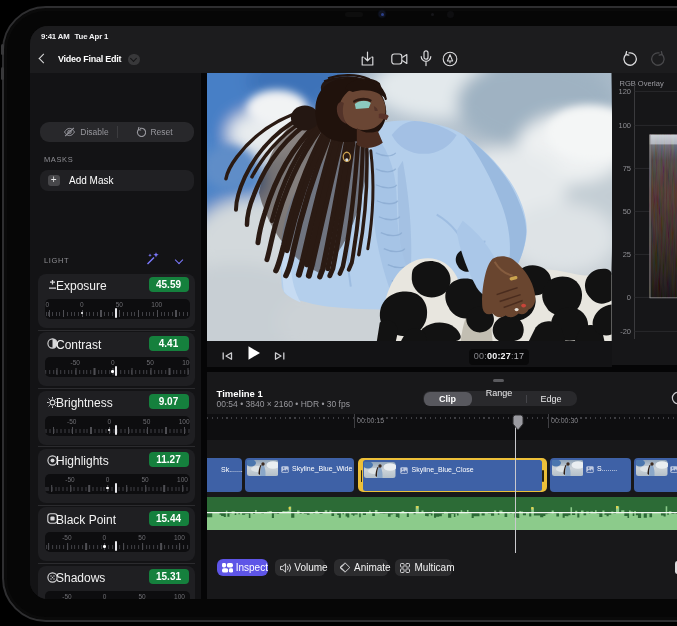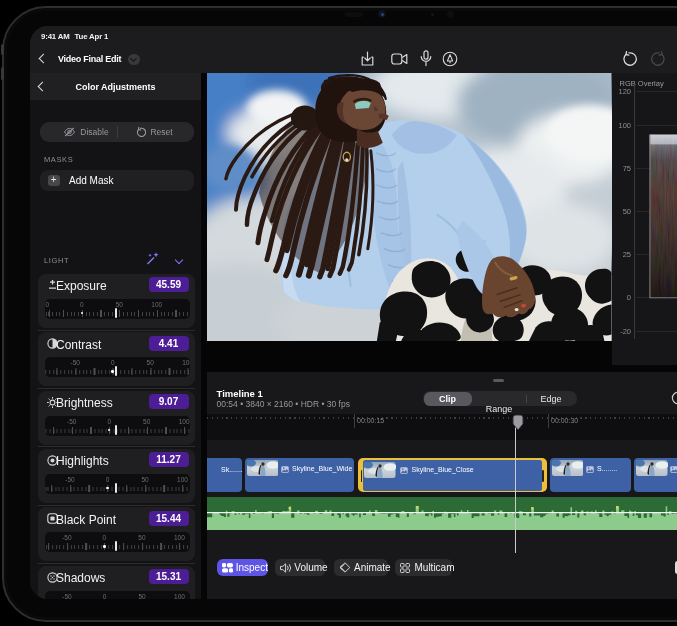--- a/index.html
+++ b/index.html
@@ -37,21 +37,21 @@
 #addmask .t { position:absolute; left:29px; top:5px; font-size:10px; color:#fff; }
 #enhance { top:134.5px; height:21px; background:#202023; }
 #enhance .t { position:absolute; left:31px; top:6px; font-size:9px; color:#827fff; }
 #lightrow { position:absolute; left:14px; top:182.5px; font-size:7.5px; color:#8e8e93; letter-spacing:0.6px; }
 #lightchev { position:absolute; left:146px; top:184px; width:6px; height:6px; border-left:1.8px solid #7d7aff; border-bottom:1.8px solid #7d7aff; transform:rotate(-45deg); }
 
 .sgroup { position:absolute; left:8px; width:157px; height:54px; background:#1f1f22; border-radius:8px; }
 .sgroup .icon { position:absolute; left:9px; top:6px; width:11px; height:11px; }
 .sgroup svg.icon { left:9px; top:6px; }
 .sgroup .name { position:absolute; left:18px; top:5.5px; font-size:12px; color:#f2f2f2; }
-.sgroup .val { position:absolute; right:6.5px; top:3.5px; width:40px; height:15px; background:#4c1d95; border-radius:4px; color:#fff; font-size:10px; font-weight:bold; text-align:center; line-height:15px; }
+.sgroup .val { position:absolute; right:6.5px; top:3.5px; width:40px; height:15px; background:#15803d; border-radius:4px; color:#fff; font-size:10px; font-weight:bold; text-align:center; line-height:15px; }
 .ruler { position:absolute; left:7px; top:25px; width:145px; height:20px; background:#0d0d0f; border-radius:5px; overflow:hidden; }
 .ruler .nums { position:absolute; top:2px; left:0; width:100%; height:8px; font-size:6.5px; color:#6e6e73; }
 .ruler .nums i { position:absolute; font-style:normal; transform:translateX(-50%); }
 .ticks { position:absolute; left:0; top:11px; width:145px; height:7px;
   background:
    repeating-linear-gradient(to right, #4e4e53 0 1px, transparent 1px 18.75px),
    repeating-linear-gradient(to right, transparent 0 1px, transparent 1px 3.75px) ;
 }
 .ticks2 { position:absolute; left:0; top:13px; width:145px; height:4px;
   background: repeating-linear-gradient(to right, #404045 0 1px, transparent 1px 3.75px); }
@@ -119,24 +119,20 @@
 <svg class="abs" style="left:621px; top:25px;" width="16" height="16" viewBox="0 0 16 16">
  <g fill="none" stroke="#48484b" stroke-width="1.3" stroke-linecap="round" stroke-linejoin="round">
  <path d="M10.8 3.2 A6.2 6.2 0 1 1 8 1.9"></path>
             <path d="M10.4 0.6 L11.1 3.5 L8.2 4.1"></path>
           </g>
         </svg>
       </div>
 
     <div class="abs" style="left:171px; top:47px; width:529px; height:526px; background:#050506;"></div>
     <div id="sidebar">
-      <div id="sbheader">
-          <div class="t">Color Adjustments</div>
-          <div id="sbback"></div>
-        </div>
       <div class="panel seg2">
         <div class="segdiv"></div>
         <div class="sbtn" style="left:14px; width:64px;"><svg width="13" height="10" viewBox="0 0 13 10">
               <path d="M1.5 5 C3 2.6 4.6 1.4 6.5 1.4 C8.4 1.4 10 2.6 11.5 5 C10 7.4 8.4 8.6 6.5 8.6 C4.6 8.6 3 7.4 1.5 5 Z" fill="none" stroke="#93939a" stroke-width="1"></path>
               <circle cx="6.5" cy="5" r="1.7" fill="none" stroke="#93939a" stroke-width="1"></circle>
               <line x1="2.2" y1="9" x2="10.8" y2="1" stroke="#93939a" stroke-width="1.1"></line>
             </svg>Disable</div>
         <div class="sbtn" style="left:82px; width:64px;"><svg width="11" height="11" viewBox="0 0 11 11">
               <g fill="none" stroke="#97979d" stroke-width="1.1" stroke-linecap="round" stroke-linejoin="round">
                 <path d="M3.7 2.4 A4.1 4.1 0 1 0 5.5 1.4"></path>
@@ -471,27 +467,46 @@
  <text x="19" y="21">120</text>
             <text x="19" y="55">100</text>
             <text x="19" y="98">75</text>
  <text x="19" y="141">50</text>
             <text x="19" y="184">25</text>
             <text x="19" y="227">0</text>
  <text x="19" y="261">-20</text>
 </g>
 </svg>
       </div>
+    <div id="playstrip">
+        <div class="abs" style="left:14px; top:7px;"><svg width="13" height="12" viewBox="0 0 13 12">
+            <g stroke="#cfcfd2" stroke-width="1.3" fill="none">
+              <line x1="2.2" y1="2.5" x2="2.2" y2="9.5"></line>
+              <path d="M10.5 2.8 L5 6 L10.5 9.2 Z" stroke-linejoin="round"></path>
+            </g>
+          </svg></div>
+<div class="abs" style="left:40px; top:4px;"><svg width="14" height="16" viewBox="0 0 14 16">
+            <path d="M1.5 1.2 L13 8 L1.5 14.8 Z" fill="#fff"></path>
+          </svg></div>
+<div class="abs" style="left:66px; top:7px;"><svg width="13" height="12" viewBox="0 0 13 12">
+            <g stroke="#cfcfd2" stroke-width="1.3" fill="none">
+              <path d="M2.5 2.8 L8 6 L2.5 9.2 Z" stroke-linejoin="round"></path>
+              <line x1="10.8" y1="2.5" x2="10.8" y2="9.5"></line>
+            </g>
+          </svg></div>
+<div class="abs" style="left:262px; top:8px; width:60px; height:15.5px; background:#09090a; border-radius:4px; text-align:center; line-height:15.5px; font-size:9px; letter-spacing:0.2px;">
+<span style="color:#85858a;">00:</span><span style="color:#f4f4f6; font-weight:bold;">00:27</span><span style="color:#85858a;">:</span><span style="color:#b9b9be;">17</span></div>
+      </div>
     <div id="timeline">
         <div class="abs" style="left:285.5px; top:7px; width:11px; height:2.5px; border-radius:1.5px; background:#5a5a5e;"></div>
 <div class="abs" style="left:9.5px; top:15.5px; font-size:9.5px; font-weight:bold; color:#fff;">Timeline 1</div>
 <div class="abs" style="left:9.5px; top:26.5px; font-size:8.5px; color:#98989d;text-align:center;">00:54 • 3840 × 2160 • HDR • 30 fps</div>
 <div class="abs" style="left:216px; top:19px; width:153.5px; height:15px; background:#29292c; border-radius:7px;"></div>
 <div class="abs" style="left:216.6px; top:19.5px; width:48px; height:14px; background:#58585e; border-radius:6px; text-align:center; font-size:9px; font-weight:bold; color:#fff; line-height:14px;">Clip</div>
-<div class="abs" style="left:268px; top:30px; width:48px; height:14px; text-align:center; font-size:9px; color:#e8e8ea; line-height:14px;">Range</div>
+<div class="abs" style="left:268px; top:14px; width:48px; height:14px; text-align:center; font-size:9px; color:#e8e8ea; line-height:14px;">Range</div>
 <div class="abs" style="left:318.6px; top:22.5px; width:1px; height:8px; background:#45454a;"></div>
 <div class="abs" style="left:320px; top:19.5px; width:48px; height:14px; text-align:center; font-size:9px; color:#e8e8ea; line-height:14px;">Edge</div>
 <svg class="abs" style="left:464px; top:19px;" width="14" height="14" viewBox="0 0 14 14">
           <circle cx="7" cy="7" r="5.6" fill="none" stroke="#c9c9cd" stroke-width="1.2"></circle>
           <path d="M7 4 V7 L9.2 8.6" fill="none" stroke="#c9c9cd" stroke-width="1.2"></path>
         </svg>
 <div class="abs" style="left:0; top:42px; width:523px; height:26px; background:#0e0e10;"></div>
 <div class="abs" style="left:0; top:45px; width:523px; height:2px; background:repeating-linear-gradient(to right, #3e3e42 0 1.2px, transparent 1.2px 4.85px);"></div>
 <div class="abs" style="left:146.5px; top:42px; width:1px; height:14px; background:#3e3e42;"></div>
 <div class="abs" style="left:340.5px; top:42px; width:1px; height:14px; background:#3e3e42;"></div>

